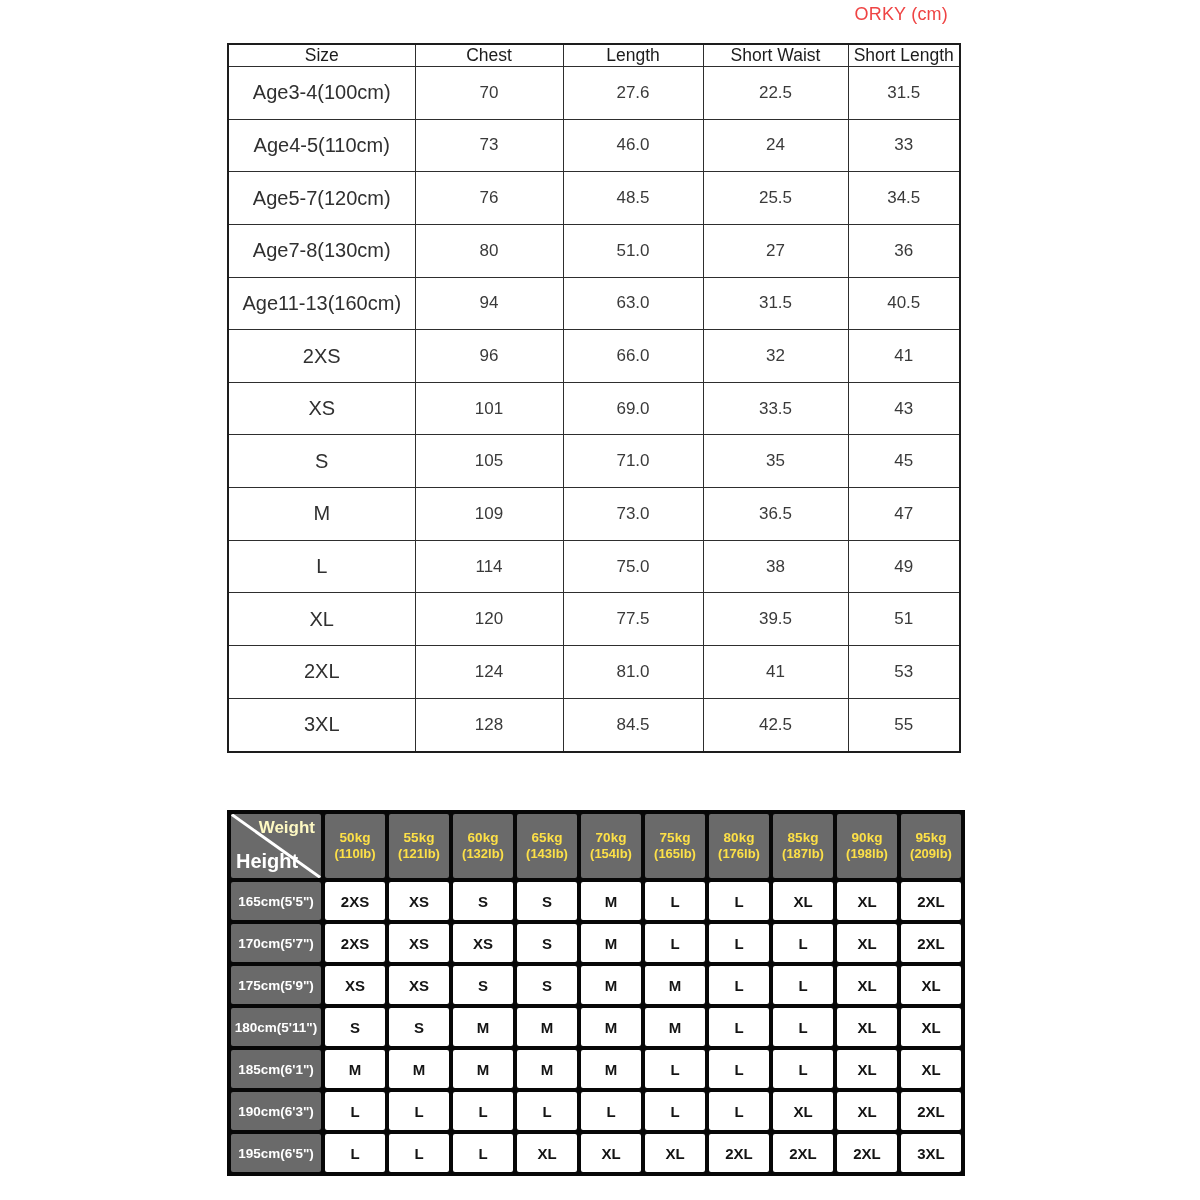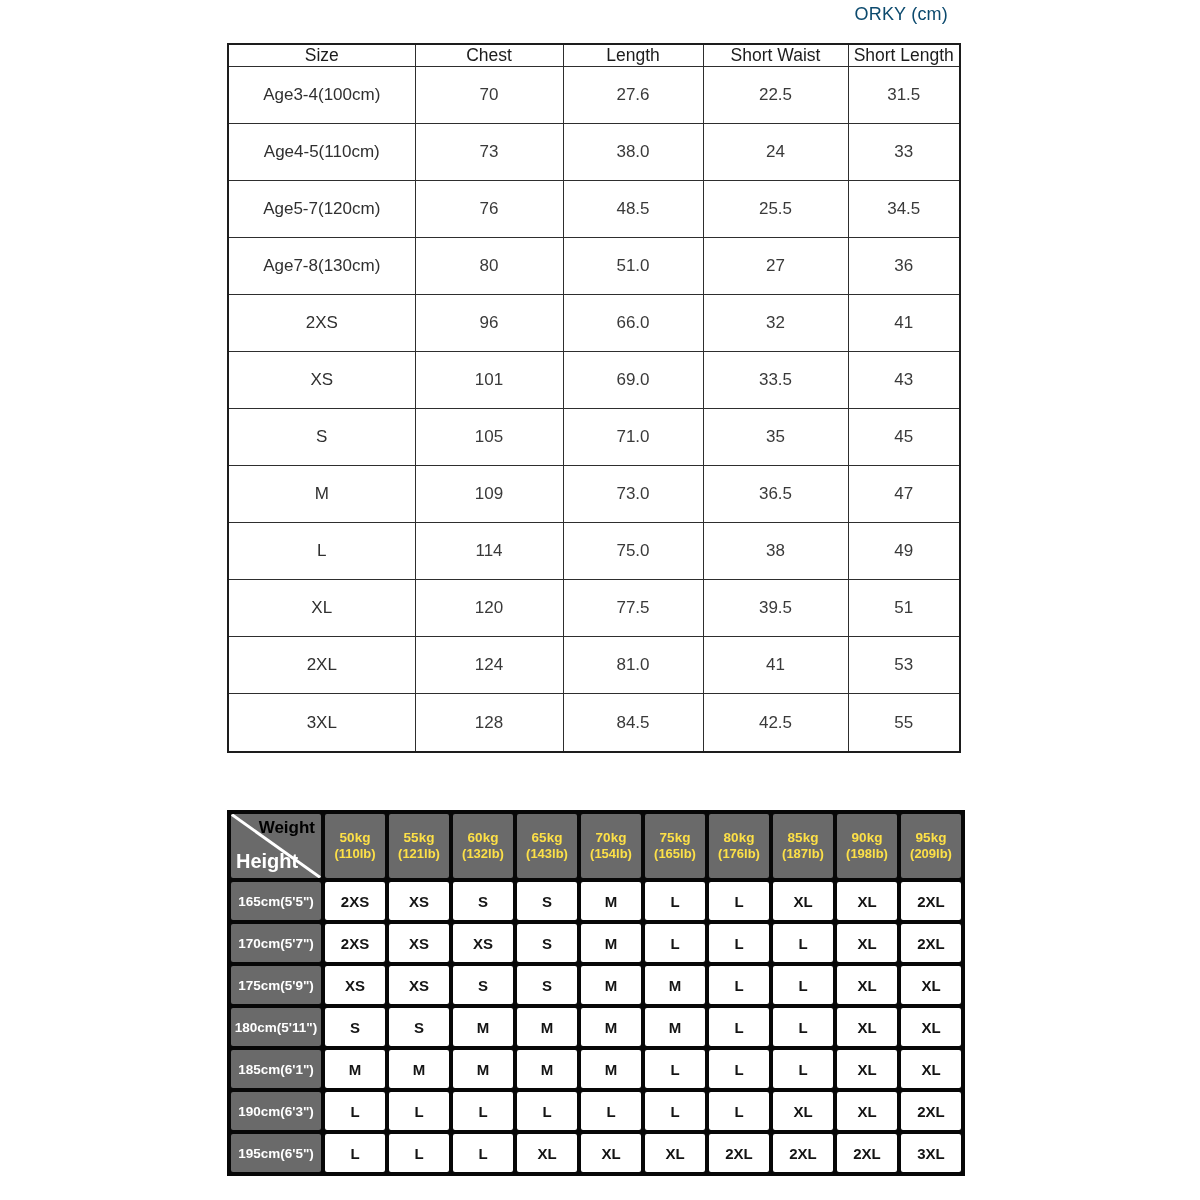--- a/index.html
+++ b/index.html
@@ -13,21 +13,21 @@
     width: 1200px;
     height: 1200px;
     background: #ffffff;
     overflow: hidden;
   }
   .unit-label {
     position: absolute;
     top: 4px;
     right: 252px;
     font-size: 18px;
-    color: #0c4a6e;
+    color: #ef4444;
     letter-spacing: 0.2px;
   }
 
   
   .size-table {
     position: absolute;
     left: 227px;
     top: 43px;
     width: 732px;
     height: 710px;
@@ -49,21 +49,21 @@
     font-weight: 400;
     font-size: 17.5px;
     color: #1c1c1c;
   }
   .size-table td {
     font-weight: 400;
     font-size: 17px;
     color: #3a3a3a;
   }
   .size-table td.size-label {
-    font-size: 17px;
+    font-size: 20px;
     color: #303030;
   }
 
   
   .fit-table {
     position: absolute;
     left: 227px;
     top: 810px;
     border-collapse: separate;
     border-spacing: 4px;
@@ -91,21 +91,21 @@
     top: 0; left: 0;
     width: 100%; height: 100%;
     display: block;
   }
   .corner-weight {
     position: absolute;
     top: 4px;
     right: 6px;
     font-size: 17px;
     font-weight: 700;
-    color: #000000;
+    color: #fef9c3;
   }
   .corner-height {
     position: absolute;
     bottom: 5px;
     left: 5px;
     font-size: 20px;
     font-weight: 700;
     color: #fff;
   }
   .fit-table th.weight-header {
@@ -165,37 +165,44 @@
         <tr>
           <td class="size-label">Age3-4(100cm)</td>
           <td>70</td>
           <td>27.6</td>
           <td>22.5</td>
           <td>31.5</td>
         </tr>
         <tr>
           <td class="size-label">Age4-5(110cm)</td>
           <td>73</td>
-          <td>38.0</td>
+          <td>46.0</td>
           <td>24</td>
           <td>33</td>
         </tr>
         <tr>
           <td class="size-label">Age5-7(120cm)</td>
           <td>76</td>
           <td>48.5</td>
           <td>25.5</td>
           <td>34.5</td>
         </tr>
         <tr>
           <td class="size-label">Age7-8(130cm)</td>
           <td>80</td>
           <td>51.0</td>
           <td>27</td>
           <td>36</td>
+        </tr>
+        <tr>
+          <td class="size-label">Age11-13(160cm)</td>
+          <td>94</td>
+          <td>63.0</td>
+          <td>31.5</td>
+          <td>40.5</td>
         </tr>
         <tr>
           <td class="size-label">2XS</td>
           <td>96</td>
           <td>66.0</td>
           <td>32</td>
           <td>41</td>
         </tr>
         <tr>
           <td class="size-label">XS</td>

